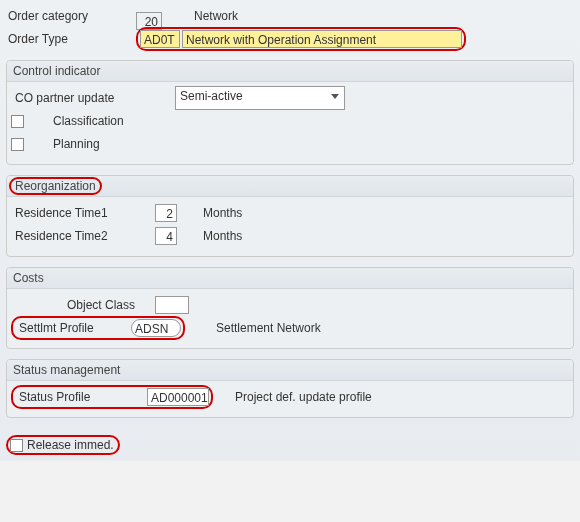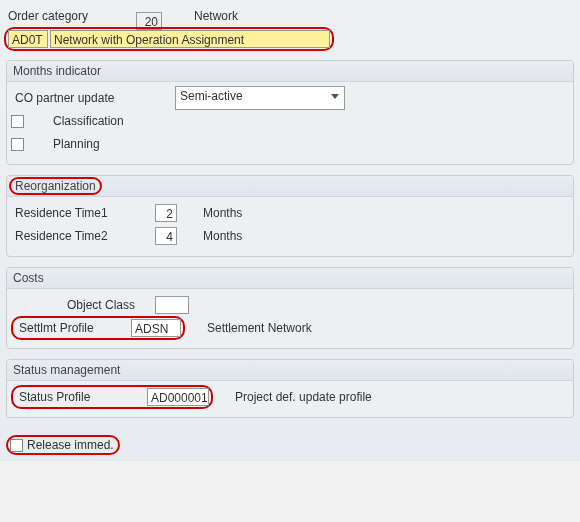--- a/index.html
+++ b/index.html
@@ -121,28 +121,29 @@
 
 <div class="main">
 
   <div class="row">
     <div class="label-col">Order category</div>
     <div class="field field-ro" style="width:26px;text-align:right;margin-top:10px;">20</div>
     <div class="desc" style="margin-left:12px;">Network</div>
   </div>
 
   <div class="row">
+    <div class="label-col">Order Type</div>
     <span class="hl-circle">
       <div class="field hl-yellow" style="width:40px;">AD0T</div>
       <div class="field hl-yellow" style="width:280px;margin-left:2px;">Network with Operation Assignment</div>
     </span>
   </div>
 
   <div class="group">
-    <div class="group-title">Months indicator</div>
+    <div class="group-title">Control indicator</div>
     <div class="group-body">
       <div class="row">
         <div class="label-col" style="width:140px;">CO partner update</div>
         <div class="select" style="width:170px;">Semi-active</div>
       </div>
       <div class="row">
         <div class="checkbox"></div>
         <div class="label">Classification</div>
       </div>
       <div class="row">
@@ -175,23 +176,23 @@
   <div class="group">
     <div class="group-title">Costs</div>
     <div class="group-body">
       <div class="row">
         <div class="label-col" style="width:120px;text-align:right;">Object Class</div>
         <div class="field" style="width:34px;"></div>
       </div>
       <div class="row">
         <span class="hl-circle">
           <div class="label-col" style="width:112px;">Settlmt Profile</div>
-          <div class="field" style="width:50px;">ADSN</div>
+          <div class="field" style="width:50px;border-radius:9px;">ADSN</div>
         </span>
-        <div class="desc" style="margin-left:2px;text-align:center;">Settlement Network</div>
+        <div class="desc" style="margin-left:11px;text-align:center;">Settlement Network</div>
       </div>
     </div>
   </div>
 
   <div class="group">
     <div class="group-title">Status management</div>
     <div class="group-body">
       <div class="row">
         <span class="hl-circle">
           <div class="label-col" style="width:112px;">Status Profile</div>

